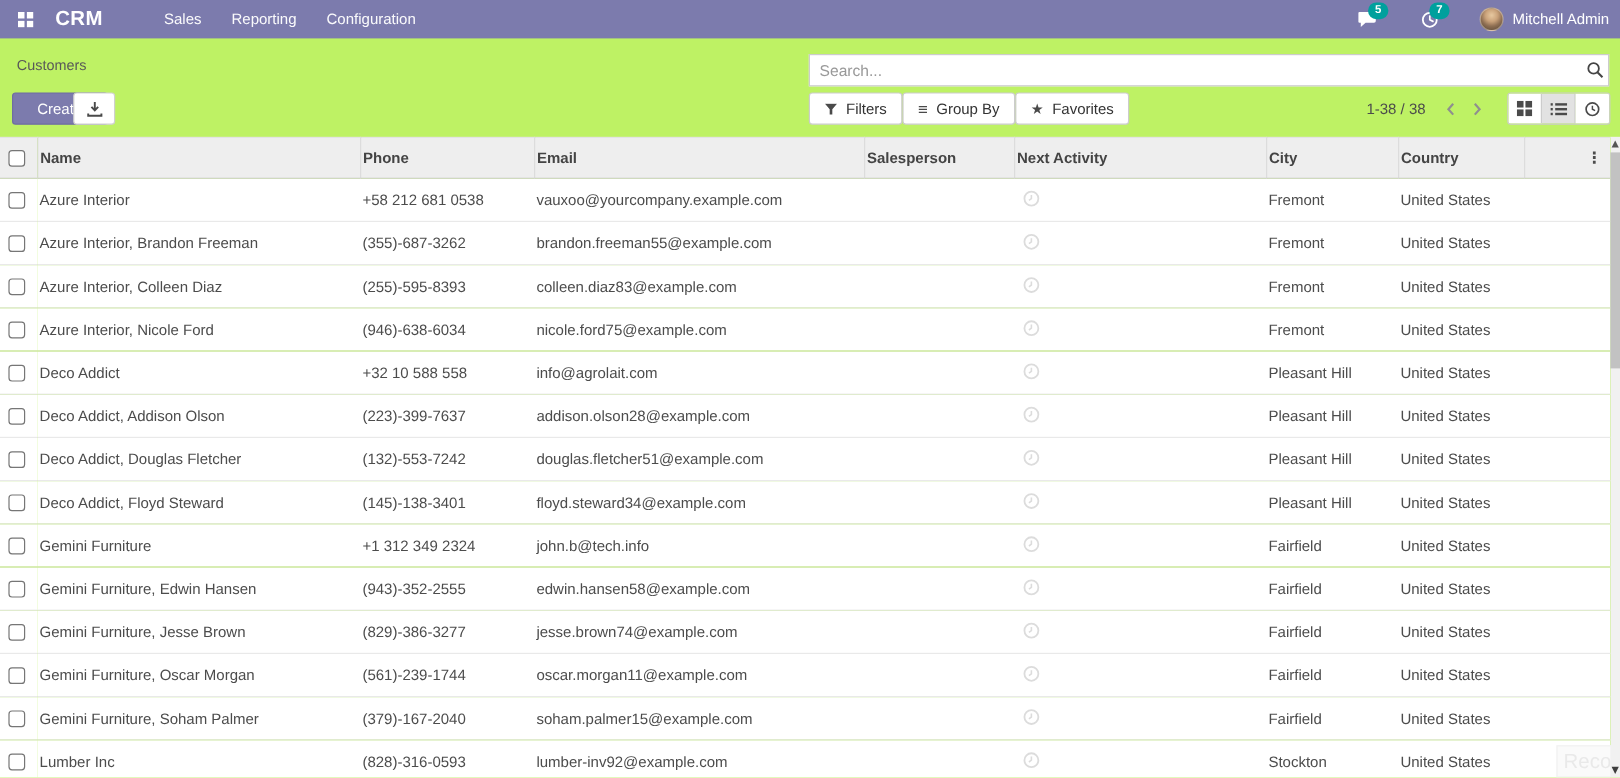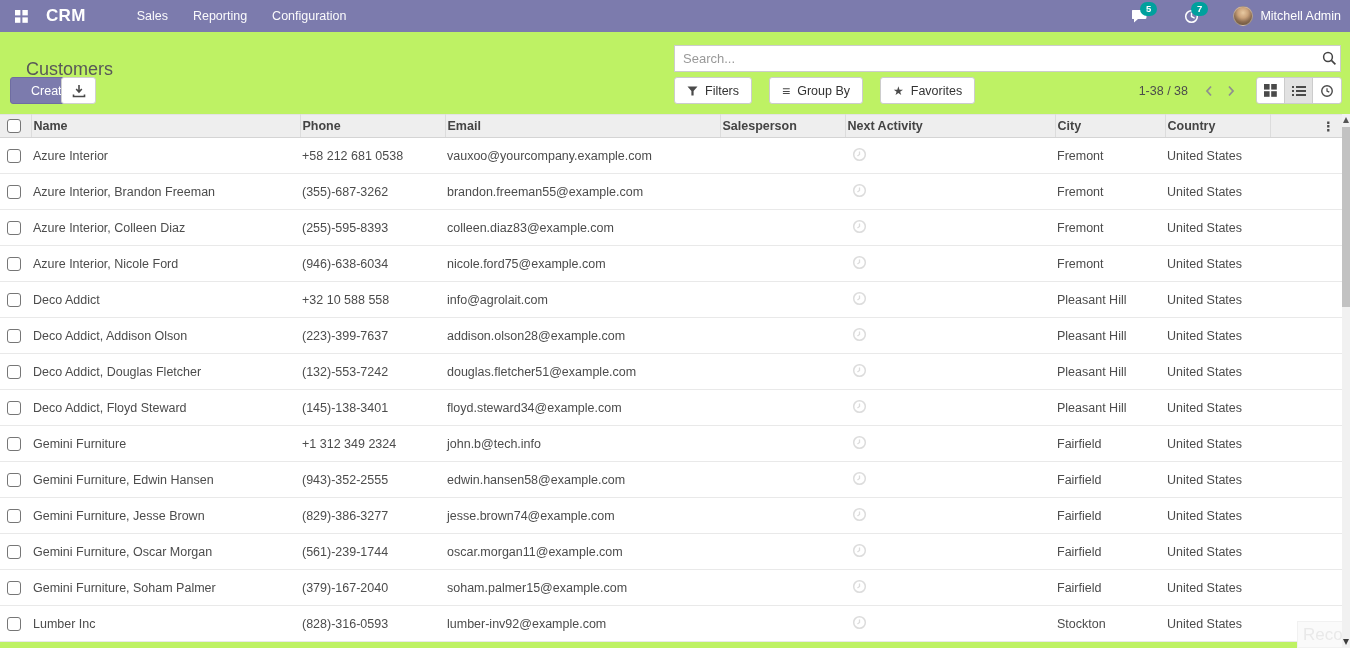--- a/index.html
+++ b/index.html
@@ -22,50 +22,50 @@
   .topbar-right{margin-left:auto;display:flex;align-items:center;padding-right:9px;}
   .tb-icon{position:relative;margin-right:33px;width:18px;height:16px;display:flex;align-items:center;justify-content:center;cursor:pointer;}
   .tb-badge{position:absolute;top:-6px;left:9px;background:var(--badge);color:#fff;font-size:9.5px;
             font-weight:700;padding:2px 5.5px;border-radius:9px;line-height:1;}
   .avatar{width:20px;height:20px;border-radius:50%;margin-right:7px;cursor:pointer;
           background:radial-gradient(circle at 50% 32%,#e7c9a1 0%,#caa27a 34%,#8d6e52 60%,#53422f 100%);
           border:1px solid rgba(255,255,255,.35);}
   .user-name{font-size:12.5px;cursor:pointer;}
 
   
-  .page-title{position:absolute;left:11px;top:44px;font-size:18px;font-weight:400;color:#585858;margin:15px;}
+  .page-title{position:absolute;left:11px;top:44px;font-size:12px;font-weight:400;color:#585858;margin:3px;}
   .search-box{position:absolute;left:674px;top:45px;width:667px;height:27px;border:1px solid #ccc;
               background:#fff;display:flex;align-items:center;}
   .search-box input{border:none;outline:none;flex:1;padding:0 8px;font-size:13px;color:#555;
                     font-family:inherit;background:transparent;}
   .search-box input::placeholder{color:#999;}
   .search-glass{width:22px;display:flex;align-items:center;justify-content:center;cursor:pointer;}
 
   .btn{font-family:inherit;font-size:12.5px;height:27px;border-radius:3px;cursor:pointer;}
   .btn-create{position:absolute;left:10px;top:77px;padding:0 20px;background:var(--accent);
               border:1px solid #6f6da1;color:#fff;}
   .btn-export{position:absolute;left:61px;top:77px;width:35px;background:#fff;border:1px solid #d0d0d0;
               display:flex;align-items:center;justify-content:center;}
-  .filter-bar{position:absolute;left:674px;top:77px;display:flex;gap:17px;}
+  .filter-bar{position:absolute;left:674px;top:77px;display:flex;}
   .fbtn{background:#fff;border:1px solid #ccc;color:#333;padding:0 12px;display:flex;align-items:center;gap:7px;}
   .fbtn .glyph{font-size:14px;line-height:1;color:#4a4a4a;}
 
   .cp-right{position:absolute;top:77px;right:8px;display:flex;align-items:center;height:27px;}
   .pager-text{font-size:12.5px;color:#4c4c4c;margin-right:10px;cursor:pointer;}
   .chev{width:22px;height:26px;display:flex;align-items:center;justify-content:center;cursor:pointer;background:transparent;border:none;}
   .switcher{display:flex;border:1px solid #ccc;border-radius:3px;overflow:hidden;margin-left:14px;}
   .sw{width:28px;height:25px;display:flex;align-items:center;justify-content:center;background:#fff;
       border-right:1px solid #ccc;cursor:pointer;}
   .sw:last-child{border-right:none;}
   .sw.active{background:#e2e2e2;}
 
   
   .list{position:absolute;top:114px;left:0;width:1342px;}
   table{border-collapse:collapse;table-layout:fixed;width:100%;font-size:12.5px;}
-  thead th{height:23px;background:#eee;text-align:left;font-weight:700;color:#444;
+  thead th{height:34px;background:#eee;text-align:left;font-weight:700;color:#444;
            border-top:1px solid #e3e3e3;border-bottom:1px solid #d4d4d4;border-right:1px solid #dcdcdc;
            padding:0 4px 0 2px;cursor:pointer;white-space:nowrap;overflow:hidden;}
   thead th:last-child{border-right:none;}
   thead th.cb, td.cb{padding-left:7px;}
   tbody td{height:36px;border-bottom:1px solid #e9e9e9;padding:0 4px 0 2px;color:#4c4c4c;
            white-space:nowrap;overflow:hidden;background:#fff;}
   tbody tr{cursor:pointer;}
   input[type=checkbox]{appearance:none;-webkit-appearance:none;width:14px;height:14px;margin:0;
            border:1px solid #767676;border-radius:3px;background:#fff;vertical-align:middle;cursor:pointer;}
   td.act .clock{display:inline-flex;margin-left:5px;}

